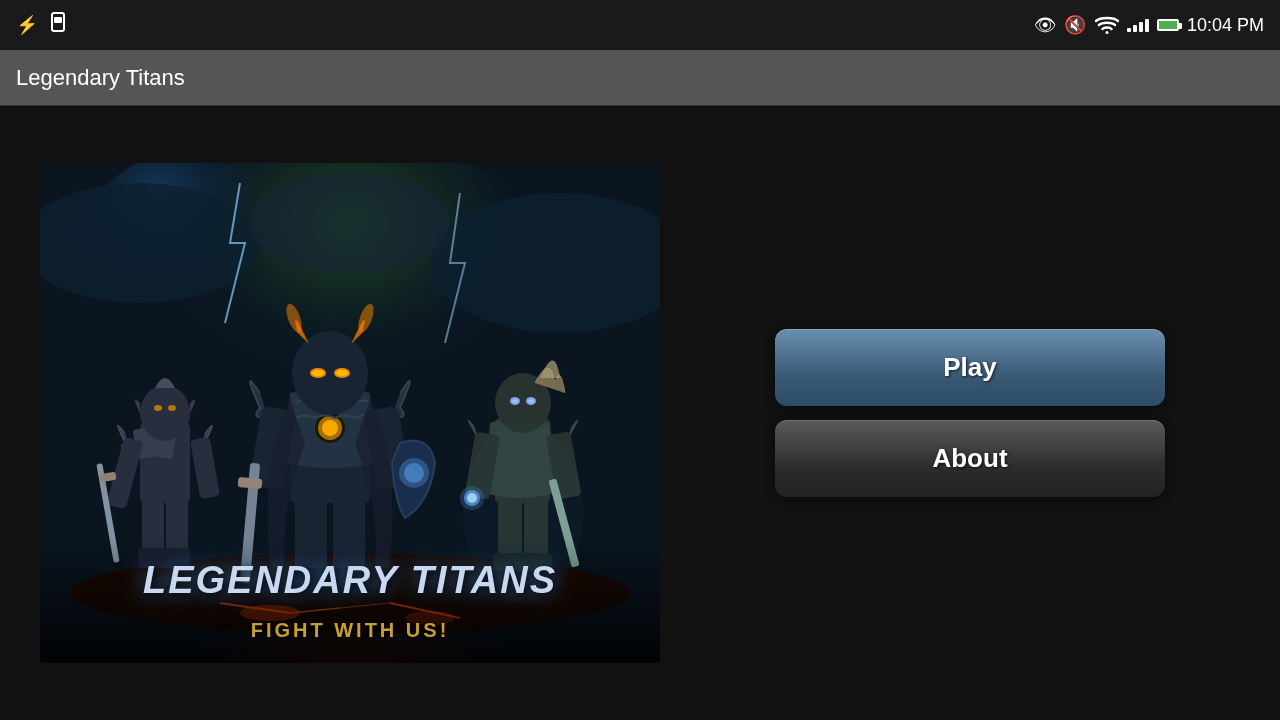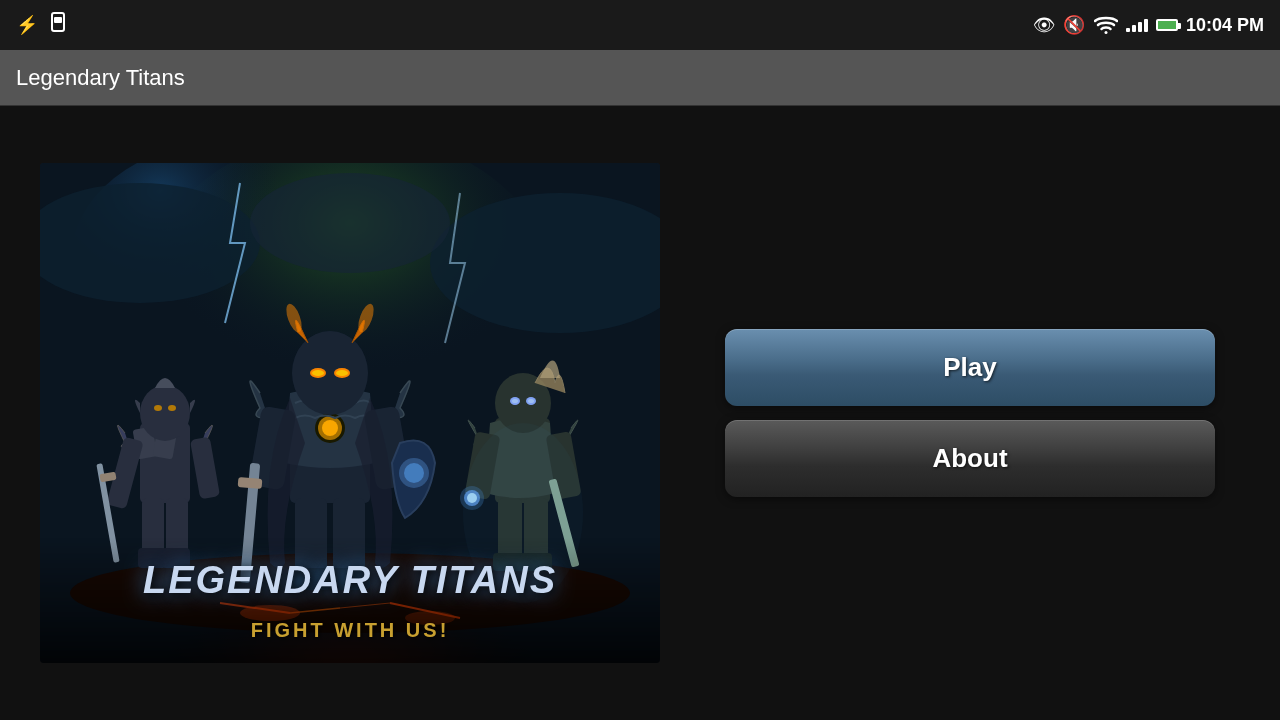--- a/index.html
+++ b/index.html
@@ -37,21 +37,21 @@
     .status-right {
       display: flex;
       align-items: center;
       gap: 8px;
       color: #fff;
       font-size: 16px;
     }
 
     .status-time {
       font-size: 18px;
-      font-weight: bold;
+      font-weight: normal;
       color: #fff;
     }
 
     
     #title-bar {
       width: 1280px;
       height: 56px;
       background: #555;
       display: flex;
       align-items: center;
@@ -132,21 +132,21 @@
     #buttons-panel {
       flex: 1;
       display: flex;
       flex-direction: column;
       gap: 14px;
       align-items: center;
       justify-content: center;
     }
 
     .menu-button {
-      width: 490px;
+      width: 390px;
       height: 77px;
       border-radius: 12px;
       border: none;
       cursor: pointer;
       font-size: 26px;
       font-weight: bold;
       color: #fff;
       text-shadow: 1px 1px 3px rgba(0,0,0,0.7);
       display: flex;
       align-items: center;

